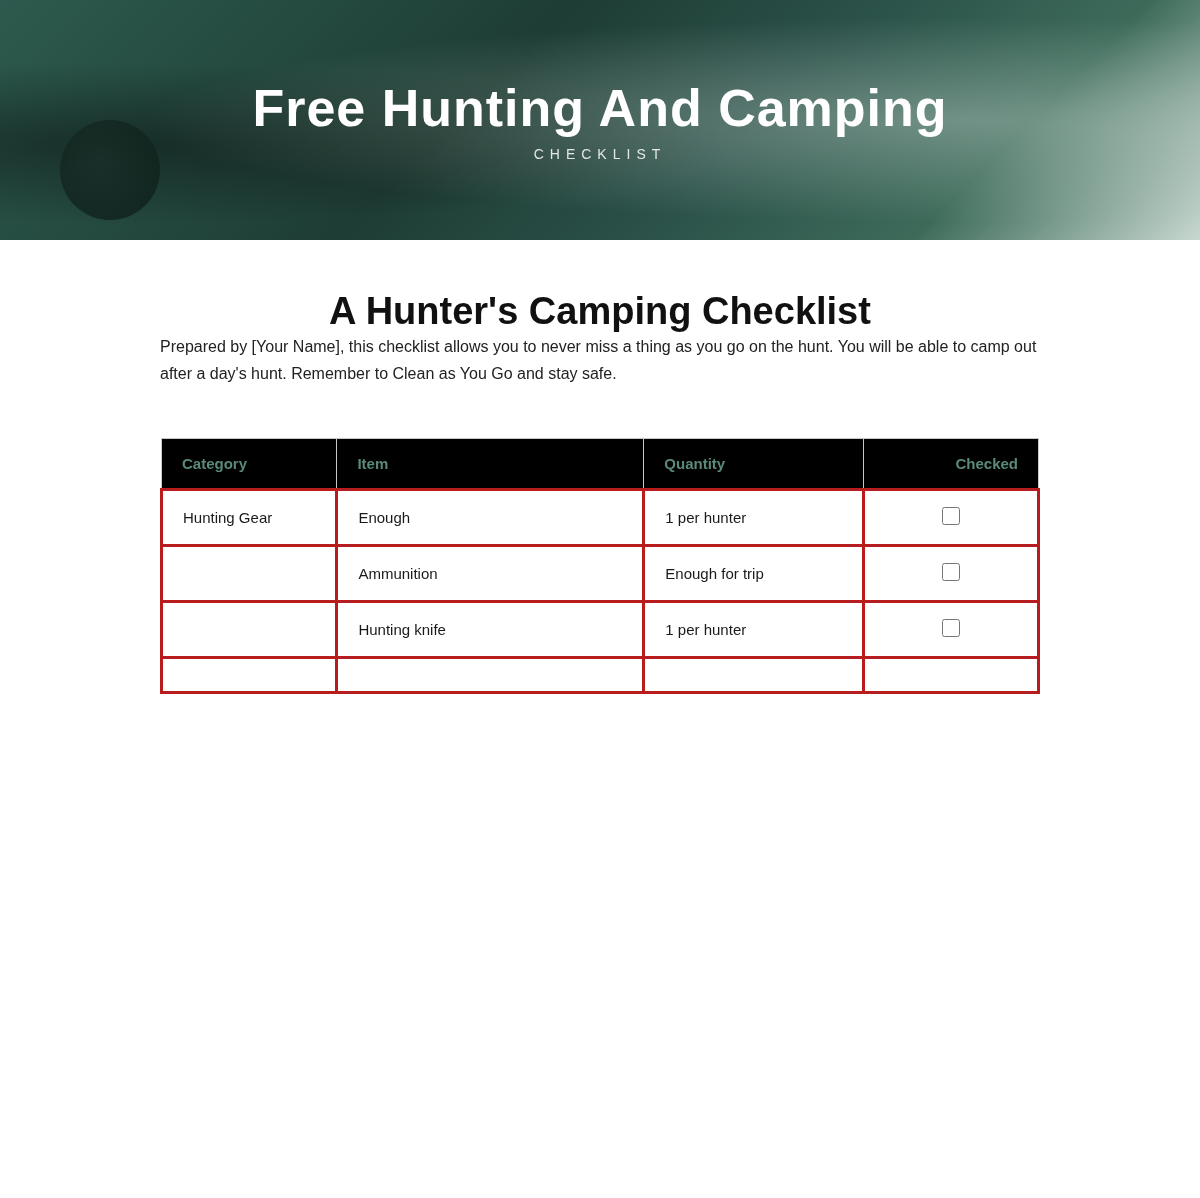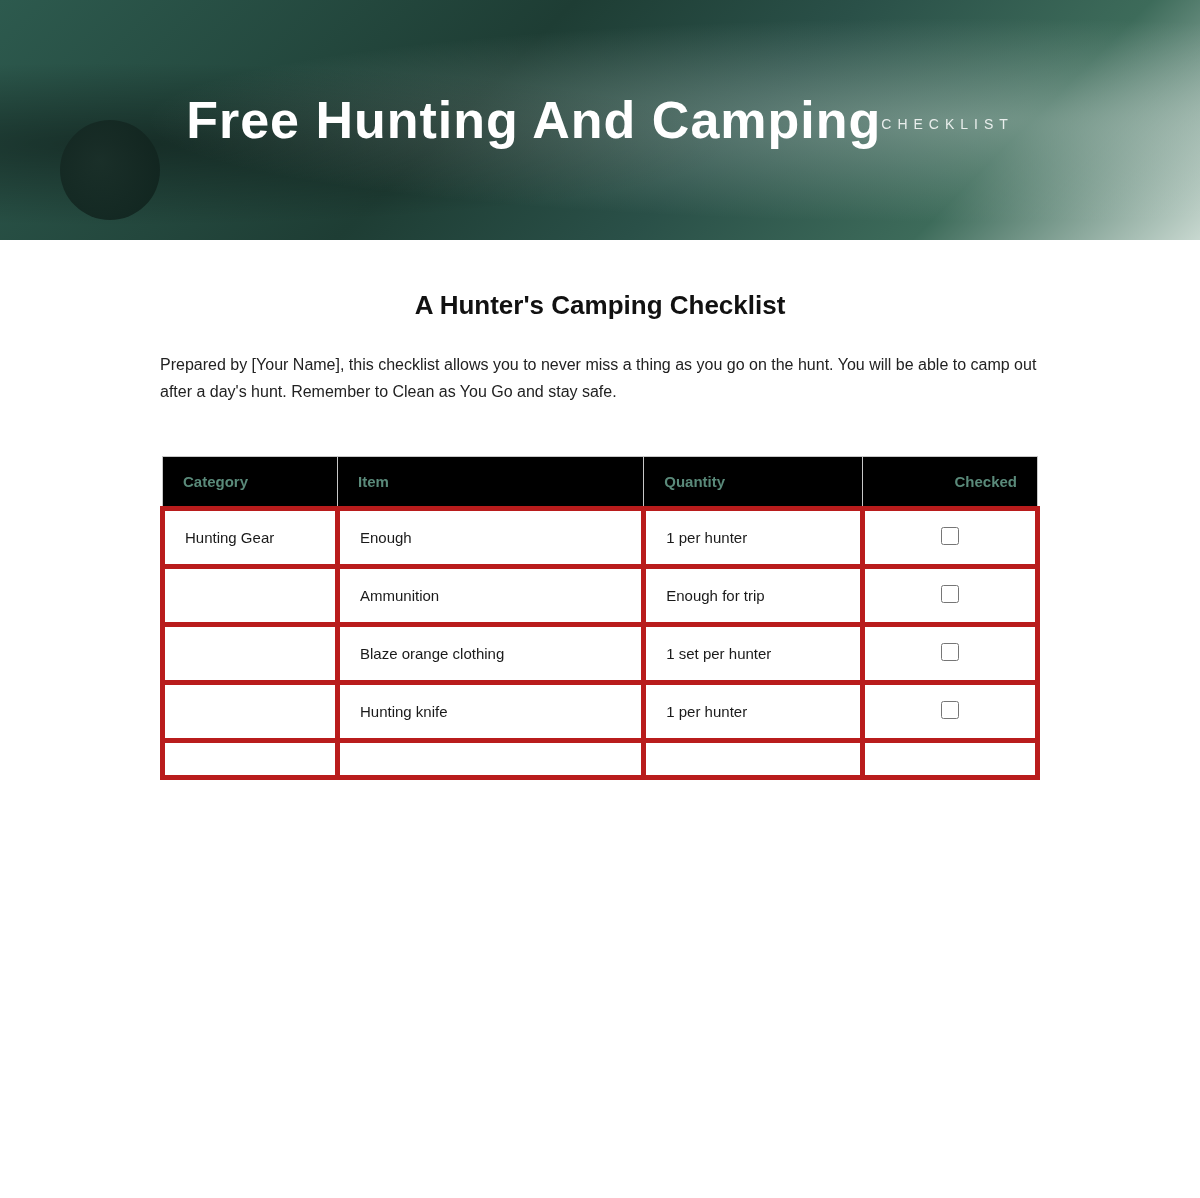--- a/index.html
+++ b/index.html
@@ -12,21 +12,21 @@
       font-family: Georgia, 'Times New Roman', serif;
       background: #ffffff;
       color: #1a1a1a;
     }
 
     .hero-banner {
       width: 100%;
       height: 240px;
       background: linear-gradient(135deg, #2d5a4e 0%, #1e3d34 40%, #2a5048 60%, #3d6b5a 80%, #c8d8d0 100%);
       display: flex;
-      flex-direction: row;
+      flex-direction: column;
       align-items: center;
       justify-content: center;
       position: relative;
       overflow: hidden;
     }
 
     .hero-banner::before {
       content: '';
       position: absolute;
       top: 0; left: 0; right: 0; bottom: 0;
@@ -68,25 +68,24 @@
       font-family: Arial, sans-serif;
     }
 
     .content-area {
       max-width: 960px;
       margin: 0 auto;
       padding: 50px 40px 60px;
     }
 
     .checklist-title {
-      font-size: 26px;
+      font-size: 38px;
       font-weight: 900;
       color: #111111;
       text-align: center;
-      margin-bottom: 30px;
       font-family: Arial, sans-serif;
     }
 
     .intro-text {
       font-size: 16px;
       line-height: 1.7;
       color: #222222;
       margin-bottom: 51px;
       font-family: Arial, sans-serif;
     }
@@ -109,21 +108,21 @@
     }
 
     .checklist-table th.center {
       text-align: right;
     }
 
     .checklist-table td {
       padding: 16px 20px;
       font-size: 15px;
       color: #1a1a1a;
-      border: 5px solid #b91c1c;
+      border: 3px solid #b91c1c;
       vertical-align: middle;
       font-family: Arial, sans-serif;
     }
 
     .checklist-table td.checkbox-cell {
       text-align: center;
     }
 
     .col-category { width: 20%; }
     .col-item { width: 35%; }
@@ -160,26 +159,20 @@
           <td class="checkbox-cell"><input type="checkbox" style="width: 18px; height: 18px; accent-color: rgb(90, 138, 122); cursor: pointer;"></td>
         </tr>
         <tr>
           <td></td>
           <td>Ammunition</td>
           <td>Enough for trip</td>
           <td class="checkbox-cell"><input type="checkbox" style="width: 18px; height: 18px; accent-color: rgb(90, 138, 122); cursor: pointer;"></td>
         </tr>
         <tr>
           <td></td>
-          <td>Blaze orange clothing</td>
-          <td>1 set per hunter</td>
-          <td class="checkbox-cell"><input type="checkbox" style="width: 18px; height: 18px; accent-color: rgb(90, 138, 122); cursor: pointer;"></td>
-        </tr>
-        <tr>
-          <td></td>
           <td>Hunting knife</td>
           <td>1 per hunter</td>
           <td class="checkbox-cell"><input type="checkbox" style="width: 18px; height: 18px; accent-color: rgb(90, 138, 122); cursor: pointer;"></td>
         </tr>
         <tr>
           <td></td>
           <td></td>
           <td></td>
           <td class="checkbox-cell"></td>
         </tr>

